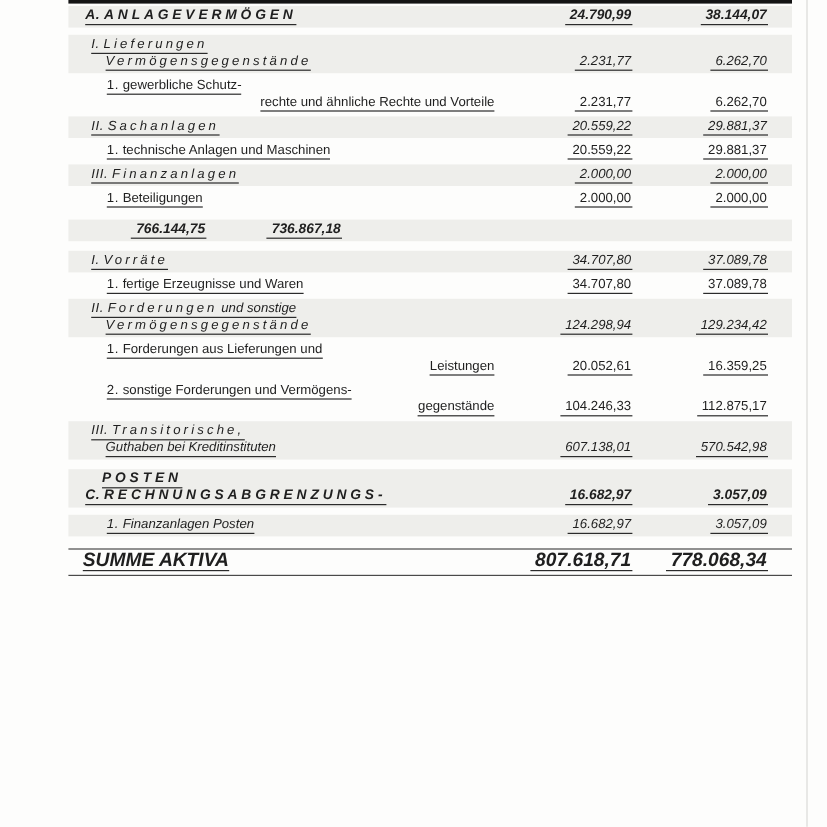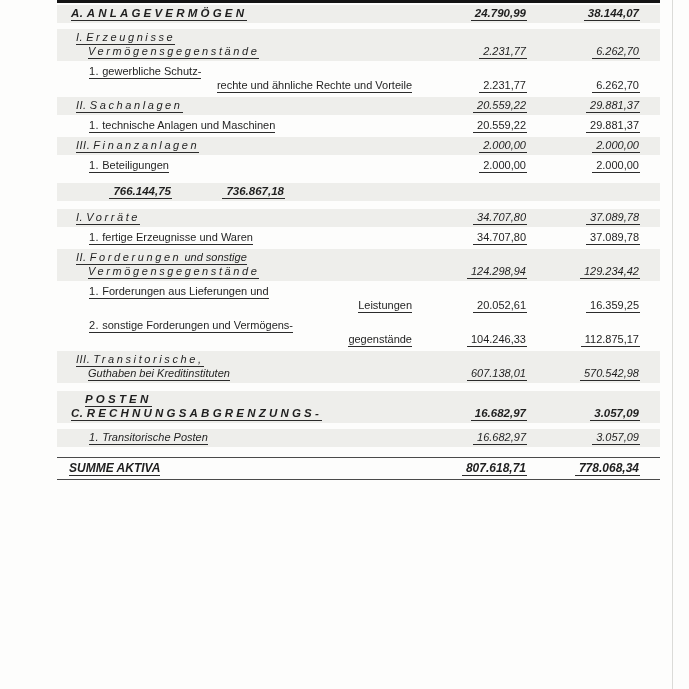--- a/index.html
+++ b/index.html
@@ -52,21 +52,21 @@
   .tail{width:20px;}
   .num{display:inline-block;border-bottom:1px solid #2b2b2b;padding:0 1px 1px 4px;}
   .sec .num{font-weight:bold;font-style:italic;}
   .roman .num,.item-italic .num{font-style:italic;}
   
   .mt6{margin-top:6px;}
   .mt8{margin-top:8px;}
   
   .rule{height:0;border-top:1.5px solid #4a4a4a;margin:0;}
   .rule-top{margin-top:10px;}
-  .total-row{display:flex;align-items:center;padding:4px 0 3px 0;font-weight:bold;font-style:italic;font-size:12px;}
+  .total-row{display:flex;align-items:center;padding:4px 0 3px 0;font-weight:bold;font-style:italic;font-size:16px;}
   .total-row .label .ln{margin-left:0;border-bottom-width:1.5px;}
 </style>
 </head>
 <body>
 
 <div class="sheet">
   <div class="topbar"></div>
   <div class="edge-line"></div>
 
   <div class="content">
@@ -75,21 +75,21 @@
       <div class="label">
         <div class="lw l1"><span class="ln"><span class="pfx">A.</span> <span class="sp">ANLAGEVERMÖGEN</span></span></div>
       </div>
       <div class="v v1"><span class="num">24.790,99</span></div>
       <div class="v v2"><span class="num">38.144,07</span></div>
       <div class="tail"></div>
     </div>
 
     <div class="row shaded roman mt6">
       <div class="label">
-        <div class="lw l1"><span class="ln"><span class="pfx">I.</span> <span class="sp">Erzeugnisse</span></span></div>
+        <div class="lw l1"><span class="ln"><span class="pfx">I.</span> <span class="sp">Lieferungen</span></span></div>
         <div class="lw l2"><span class="ln"><span class="sp">Vermögensgegenstände</span></span></div>
       </div>
       <div class="v v1"><span class="num">2.231,77</span></div>
       <div class="v v2"><span class="num">6.262,70</span></div>
       <div class="tail"></div>
     </div>
 
     <div class="row item">
       <div class="label">
         <div class="lw l1"><span class="ln"><span class="pfx">1.</span> <span>gewerbliche Schutz-</span></span></div>
@@ -205,21 +205,21 @@
         <div class="lw l2"><span class="ln"><span class="sp">POSTEN</span></span></div>
         <div class="lw l1"><span class="ln"><span class="pfx">C.</span> <span class="sp">RECHNUNGSABGRENZUNGS-</span></span></div>
       </div>
       <div class="v v1"><span class="num">16.682,97</span></div>
       <div class="v v2"><span class="num">3.057,09</span></div>
       <div class="tail"></div>
     </div>
 
     <div class="row shaded item-italic mt6">
       <div class="label">
-        <div class="lw l1"><span class="ln"><span class="pfx">1.</span> <span>Transitorische Posten</span></span></div>
+        <div class="lw l1"><span class="ln"><span class="pfx">1.</span> <span>Finanzanlagen Posten</span></span></div>
       </div>
       <div class="v v1"><span class="num">16.682,97</span></div>
       <div class="v v2"><span class="num">3.057,09</span></div>
       <div class="tail"></div>
     </div>
 
     <div class="rule rule-top"></div>
     <div class="total-row">
       <div class="label">
         <div class="lw l1"><span class="ln">SUMME AKTIVA</span></div>

